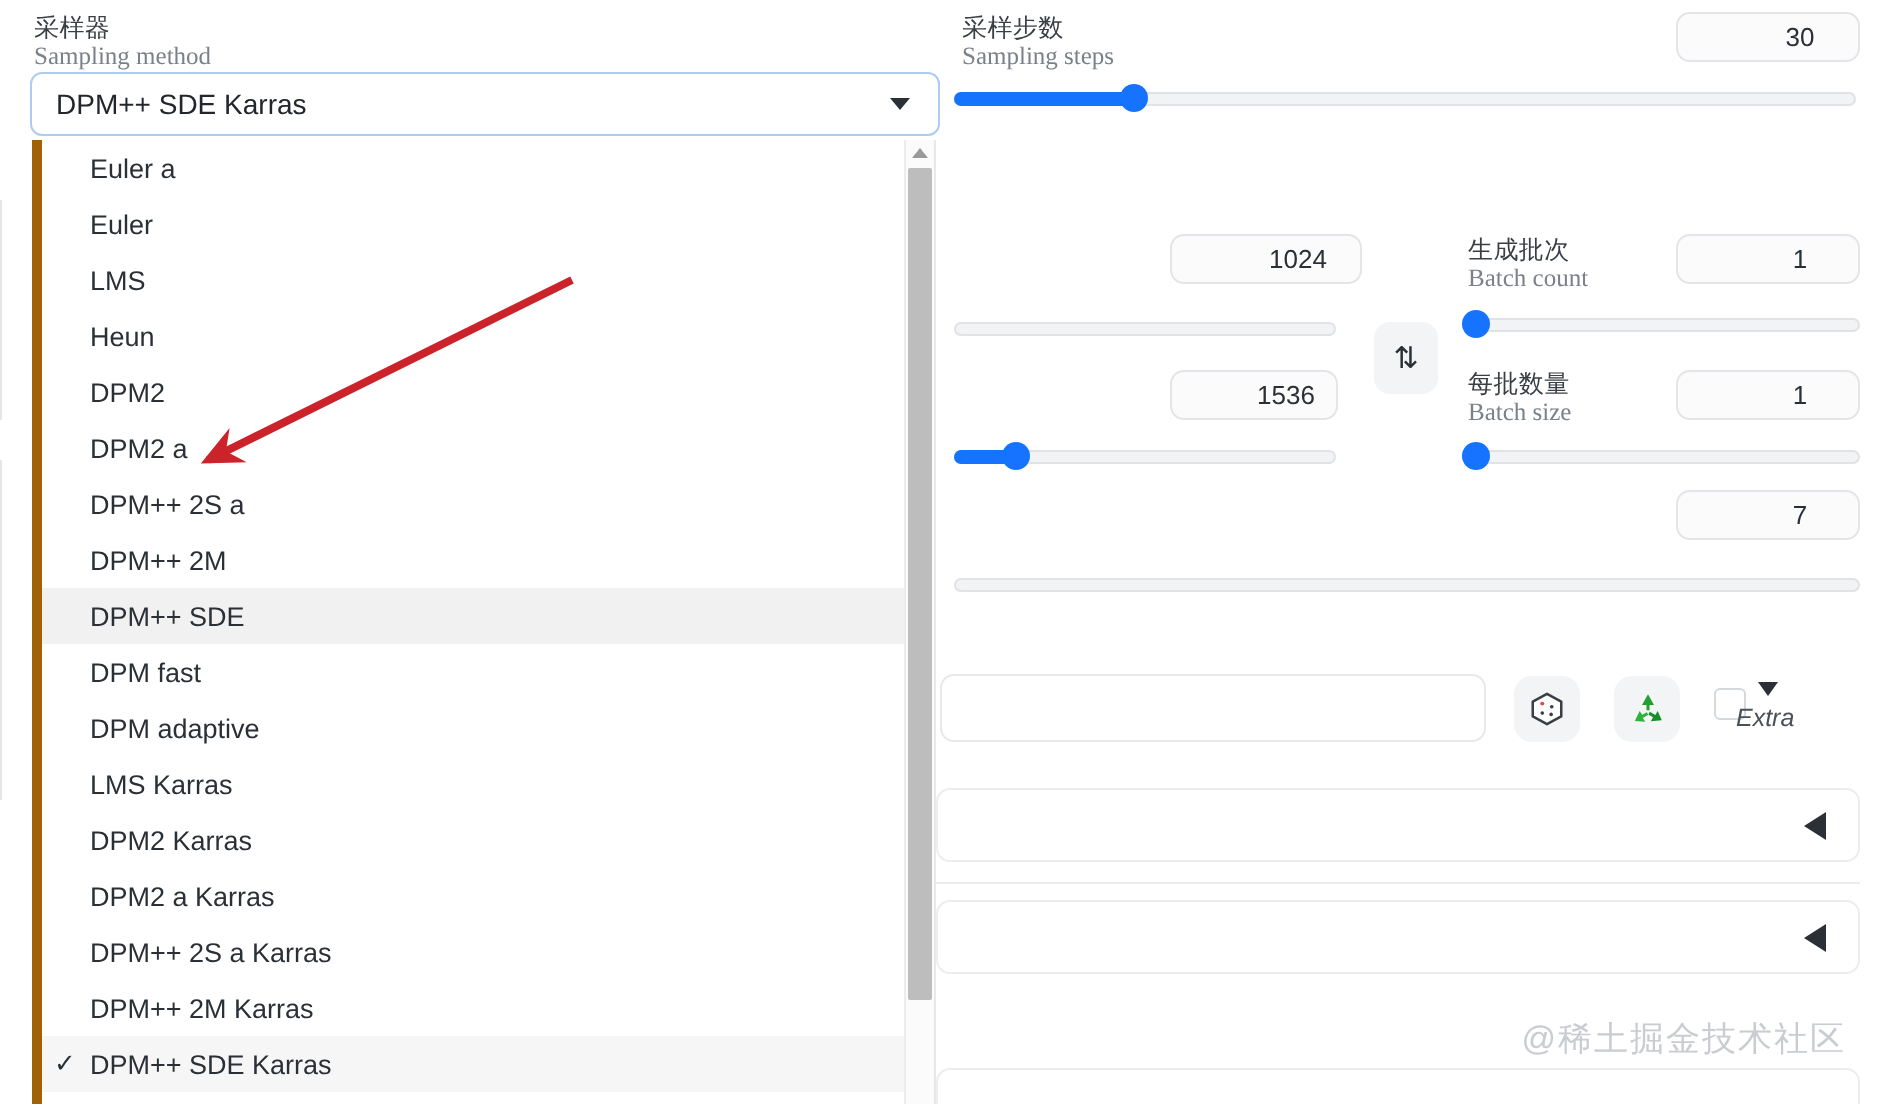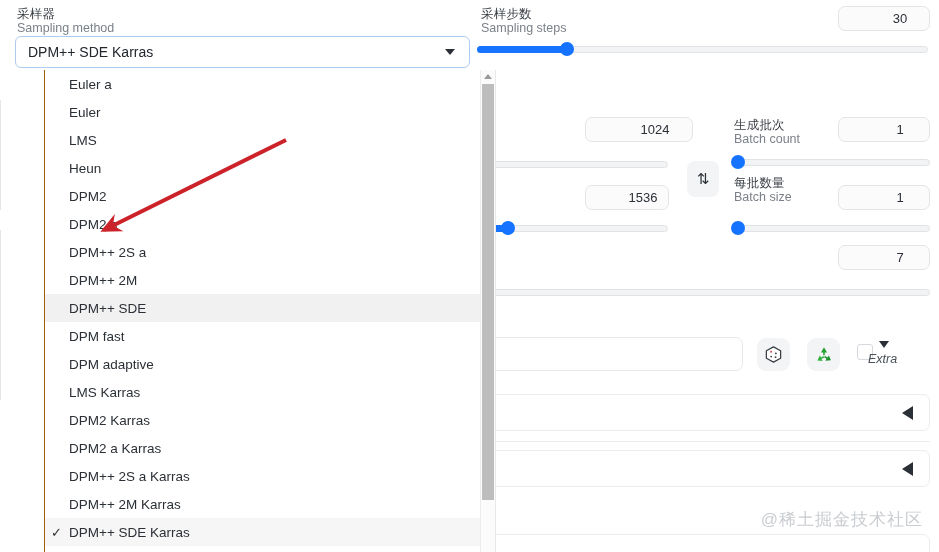--- a/index.html
+++ b/index.html
@@ -10,21 +10,21 @@
     font-family: "Liberation Sans", "DejaVu Sans", sans-serif;
     color: #1f2328;
   }
   #root {
     position: relative;
     width: 939px; height: 552px;
     background: #ffffff;
   }
 
   
-  .lbl { position: absolute; line-height: 1.05; }
+  .lbl { position: absolute; line-height: 1.05; font-family: Liberation Serif, serif; }
   .lbl .cn {
     display: block;
     font-size: 12.5px;
     color: #3a3f45;
     letter-spacing: .2px;
   }
   .lbl .en {
     display: block;
     font-size: 12.5px;
     color: #7b8189;
@@ -97,26 +97,25 @@
     border-top: 6px solid #2b3036;
     margin-right: 4px;
   }
 
   
   #dropdown {
     position: absolute;
     left: 16px; top: 70px;
     width: 452px; height: 482px;
     background: #ffffff;
-    border-left: 1px solid #a16207;
+    border-left: 5px solid #a16207;
     border-right: 1px solid #e8e8e8;
     box-sizing: border-box;
     overflow: hidden;
     z-index: 20;
-    margin-left: 28px;
   }
   .opt {
     height: 28px;
     display: flex;
     align-items: center;
     font-size: 13.5px;
     color: #2b3036;
     padding-left: 24px;
     position: relative;
     white-space: nowrap;
@@ -347,21 +346,21 @@
     <span class="cn">采样步数</span>
     <span class="en">Sampling steps</span>
   </div>
   <div class="numbox" style="left:838px; top:6px; width:92px;">30</div>
   <div class="slider" style="left:477px; top:42px; width:451px;">
     <div class="track"></div>
     <div class="fill" id="steps-fill" style="width: 90px;"></div>
     <div class="knob" id="steps-knob" style="left: 90px;"></div>
   </div>
 
-  <div class="numbox" style="left:585px; top:117px; width:108px;">1024</div>
+  <div class="numbox" style="left:585px; top:117px; width:96px;">1024</div>
   <div class="slider empty" style="left:477px; top:157px; width:191px;">
     <div class="track"></div>
 
   </div>
 
   <div class="numbox" style="left:585px; top:185px; width:84px;">1536</div>
   <div class="slider" style="left:477px; top:221px; width:191px;">
     <div class="track"></div>
     <div class="fill" id="h-fill" style="width: 31px;"></div>
     <div class="knob" id="h-knob" style="left: 31px;"></div>
@@ -375,21 +374,21 @@
     <span class="cn">生成批次</span>
     <span class="en">Batch count</span>
   </div>
   <div class="numbox" style="left:838px; top:117px; width:92px;">1</div>
   <div class="slider" style="left:734px; top:155px; width:196px;">
     <div class="track"></div>
     <div class="fill" id="bc-fill" style="width: 4px;"></div>
     <div class="knob" id="bc-knob" style="left: 4px;"></div>
   </div>
 
-  <div class="lbl" style="left:734px; top:177px;">
+  <div class="lbl" style="left:734px; top:186px;">
     <span class="cn">每批数量</span>
     <span class="en">Batch size</span>
   </div>
   <div class="numbox" style="left:838px; top:185px; width:92px;">1</div>
   <div class="slider" style="left:734px; top:221px; width:196px;">
     <div class="track"></div>
     <div class="fill" id="bs-fill" style="width: 4px;"></div>
     <div class="knob" id="bs-knob" style="left: 4px;"></div>
   </div>
 

